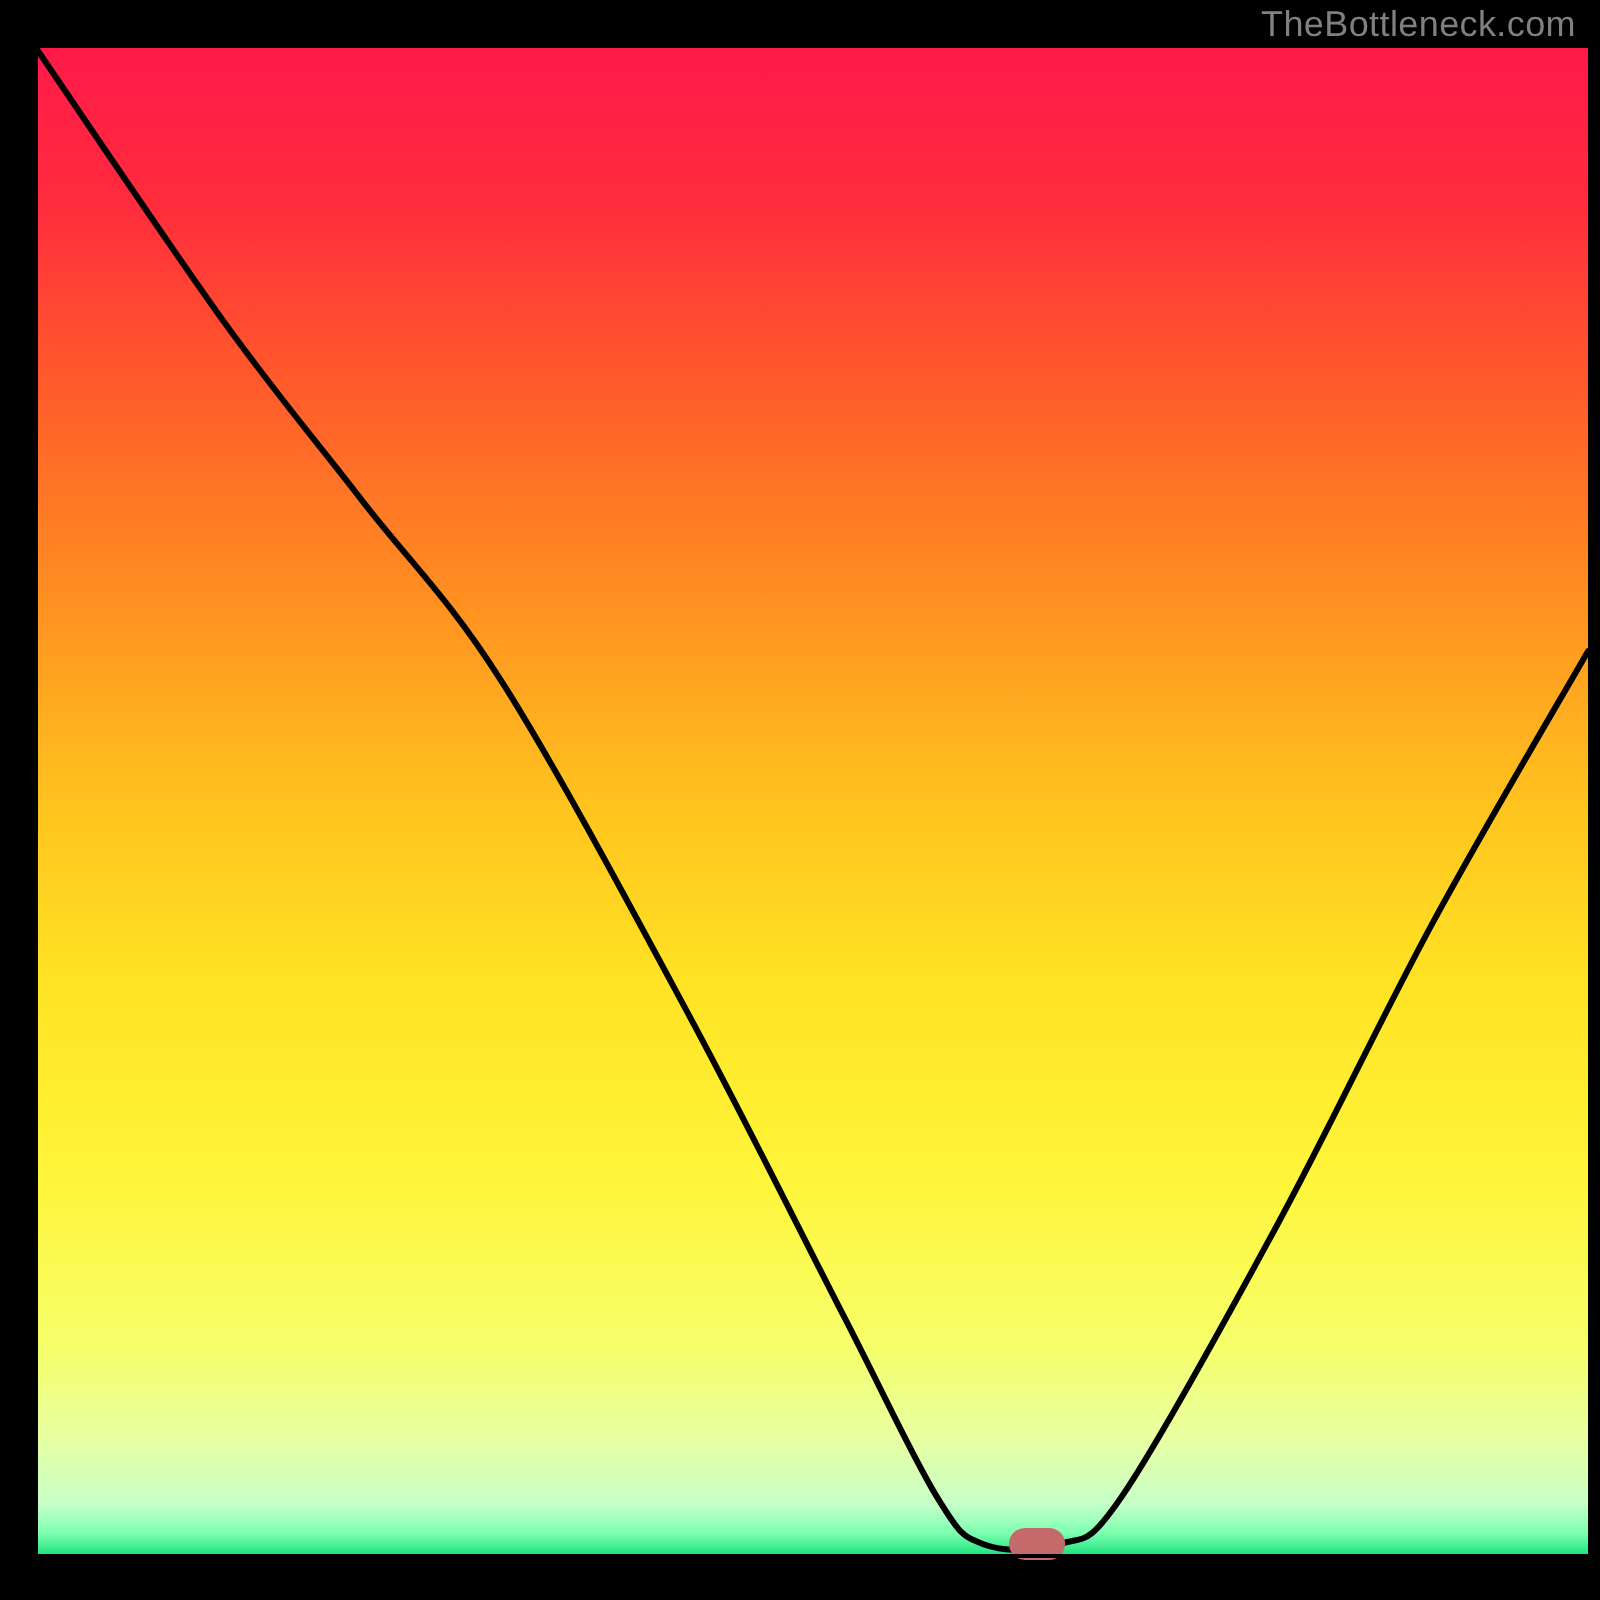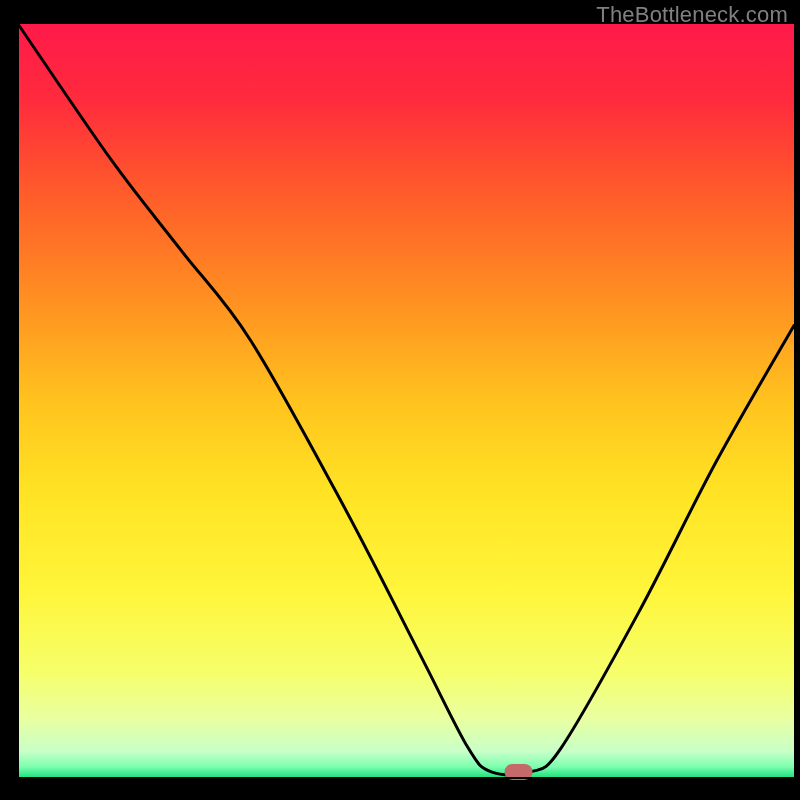--- a/index.html
+++ b/index.html
@@ -15,21 +15,21 @@
     width: 800px;
     height: 800px;
     background: #000;
   }
   .watermark {
     position: absolute;
     top: 2px;
     right: 12px;
     color: #808080;
     font-family: Arial, Helvetica, sans-serif;
-    font-size: 22px;
+    font-size: 18px;
     font-weight: 500;
     letter-spacing: 0.2px;
   }
   svg {
     display: block;
   }
 </style>
 </head>
 <body>
 

